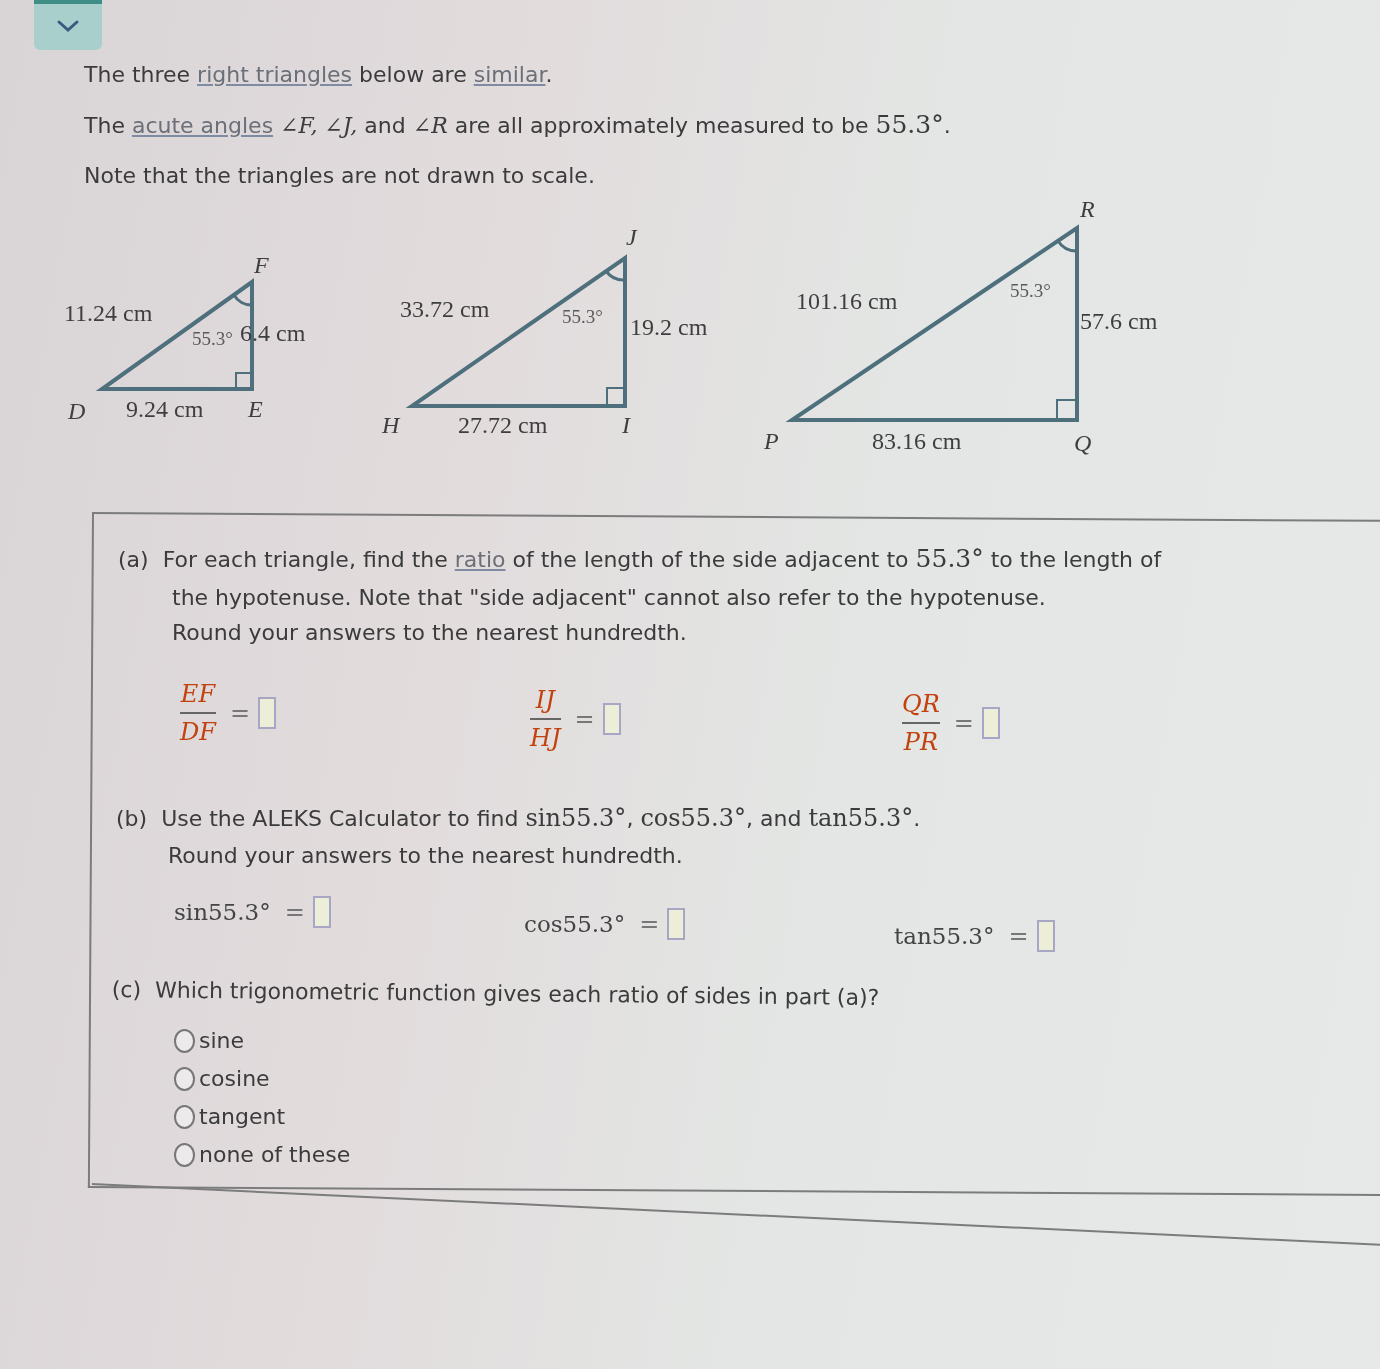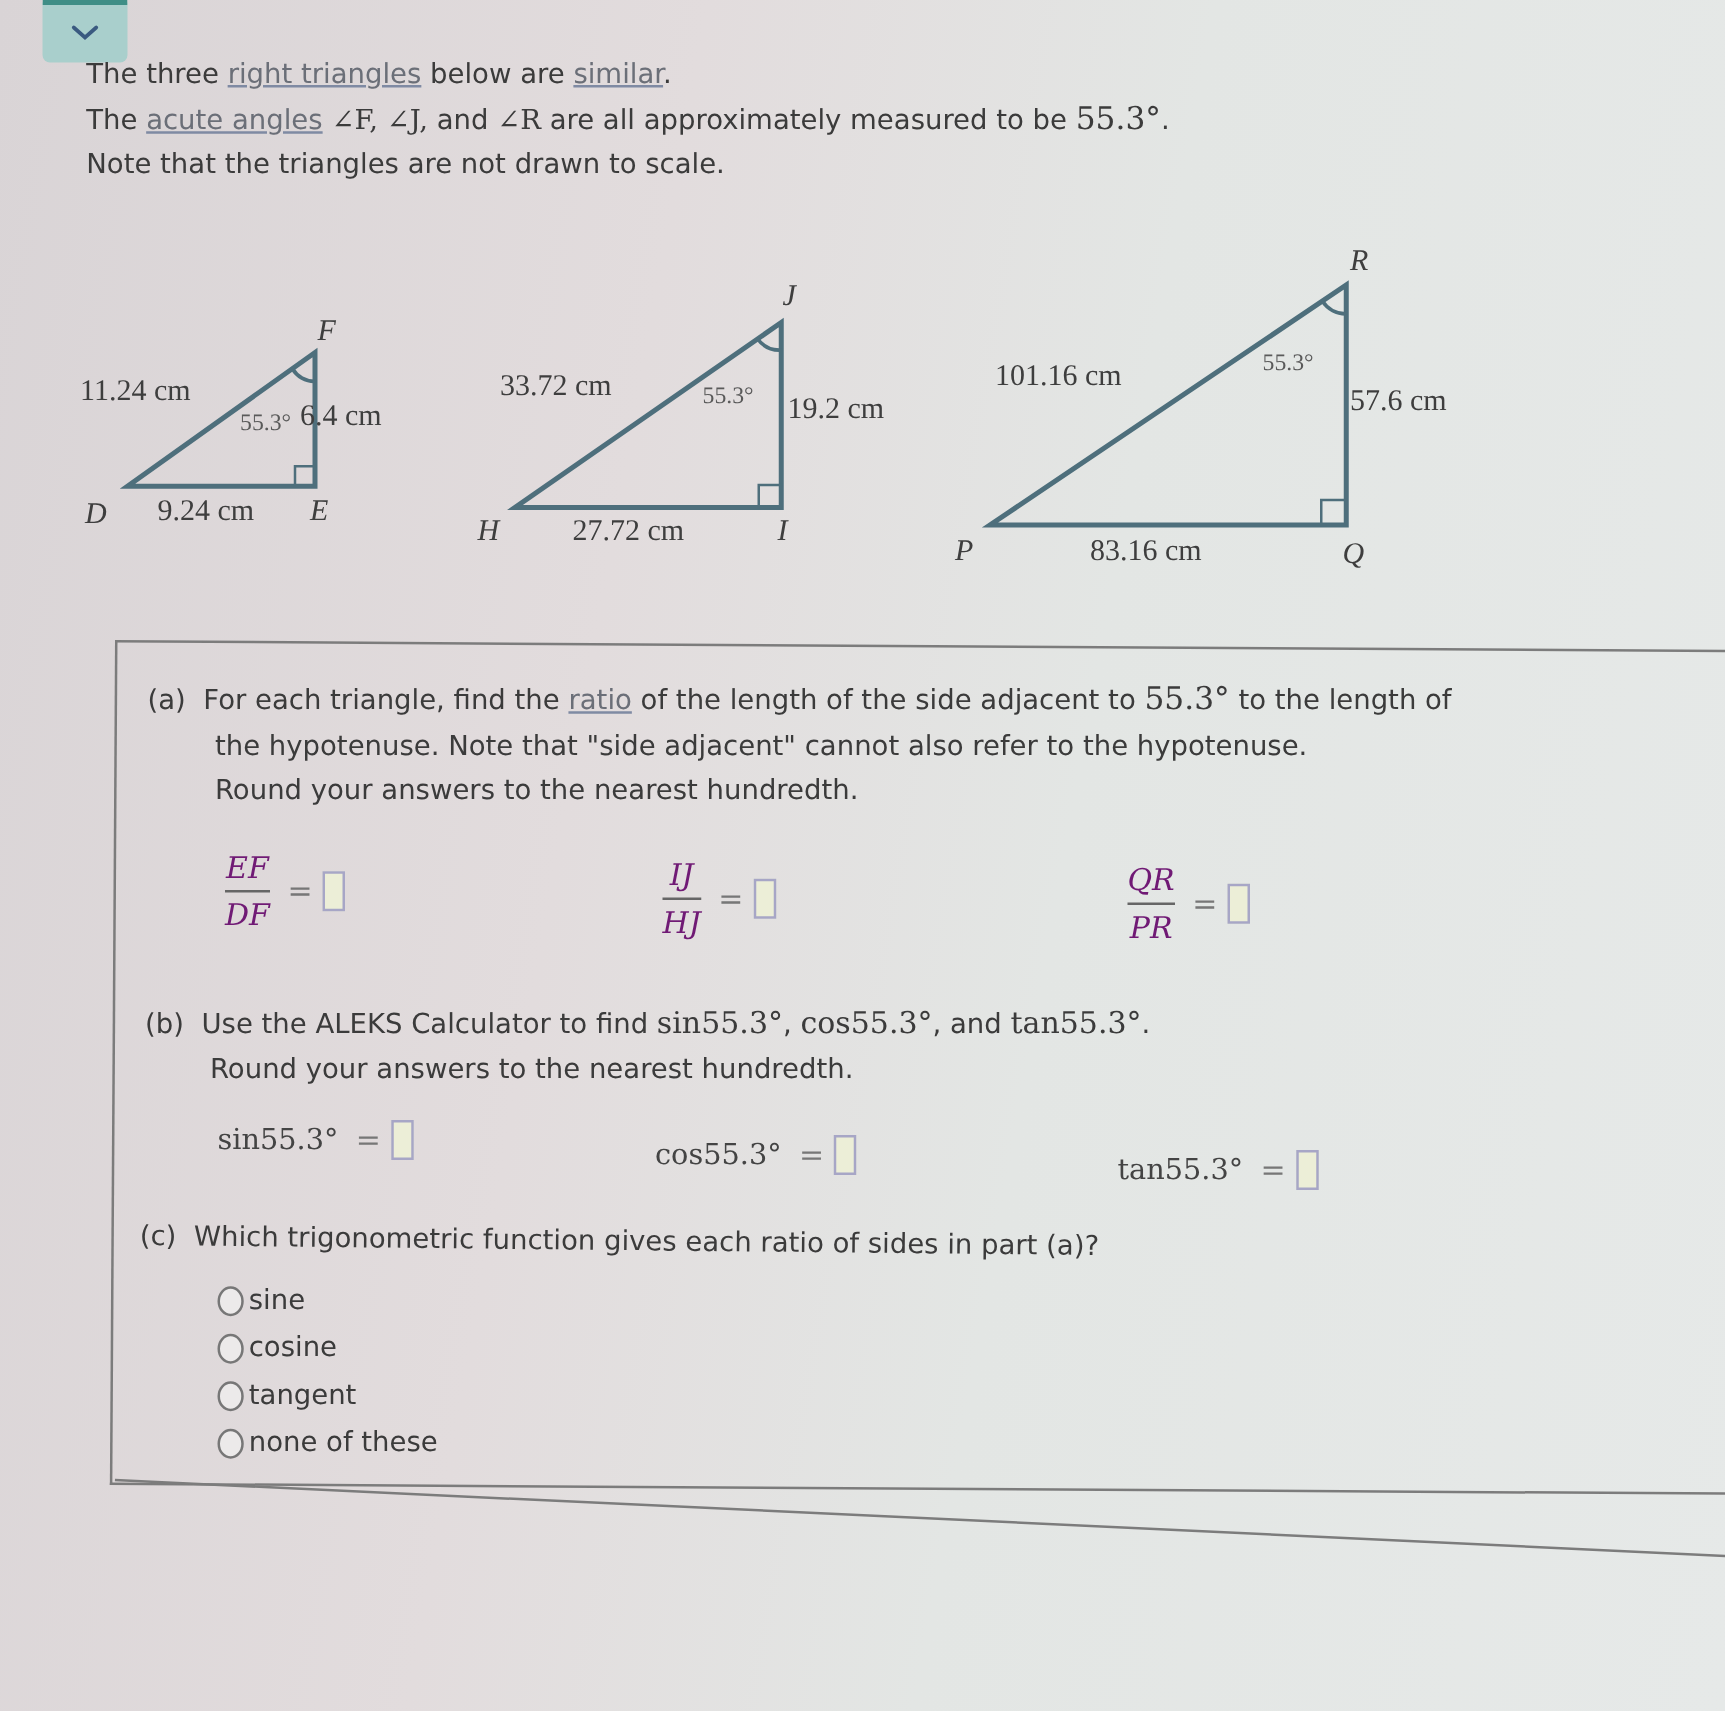--- a/index.html
+++ b/index.html
@@ -7,37 +7,37 @@
     width: 1380px; height: 1369px; overflow: hidden; position: relative;
     background: linear-gradient(100deg, #d9d4d6 0%, #e2dcdd 35%, #e3e6e4 60%, #e6e9e8 100%);
     font-family: "DejaVu Sans", sans-serif; color: #3b3b3b;
   }
   .collapse-btn {
     position: absolute; left: 34px; top: 0; width: 68px; height: 46px;
     background: #a9cfcc; border-radius: 0 0 6px 6px; border-top: 4px solid #3f8e86;
     display: flex; align-items: center; justify-content: center; cursor: pointer;
   }
   .intro { position: absolute; left: 68px; top: 42px; font-size: 22px; line-height: 34px; }
-  .intro p { margin: 1px; white-space: nowrap; }
+  .intro p { margin: 16px; white-space: nowrap; }
   .link { text-decoration: underline; text-decoration-color: #7f8aa3; color: #6b6f78; }
-  .math { font-family: "DejaVu Serif", serif; }
+  .math { font-family: "DejaVu Serif", serif; font-style: italic; }
   .num { font-family: "DejaVu Serif", serif; }
   .diagram { position: absolute; }
   .diagram svg { overflow: visible; }
   .lbl { position: absolute; font-family: "Liberation Serif", serif; font-size: 24px; color: #3e3e3e; white-space: nowrap; }
   .lbl.v { font-style: italic; }
   .lbl.ang { font-size: 19px; color: #5a5a5a; }
   .qbox {
     position: absolute; left: 92px; top: 512px; width: 1300px; height: 672px;
     border: 2px solid #7c7c7c; border-right: none; transform: rotate(0.35deg);
     transform-origin: left top;
   }
   .qtext { position: absolute; font-size: 22px; line-height: 36px; white-space: nowrap; }
   .frac { position: absolute; display: inline-flex; align-items: center; }
-  .frac .f { display: inline-flex; flex-direction: column; align-items: center; font-family: "DejaVu Serif", serif; font-style: italic; font-size: 24px; color: #701a75; }
+  .frac .f { display: inline-flex; flex-direction: column; align-items: center; font-family: "DejaVu Serif", serif; font-style: italic; font-size: 24px; color: #c2410c; }
   .frac .f .bar { width: 100%; height: 2px; background: #666; margin: 4px 0; }
   .eq { margin: 0 8px 0 14px; font-size: 24px; color: #777; }
   .ans-box {
     display: inline-block; width: 14px; height: 28px; border: 2px solid #a7a6c6;
     background: #eceed7; cursor: text;
   }
   .trig { position: absolute; display: inline-flex; align-items: center; font-family: "DejaVu Serif", serif; font-size: 23px; color: #444; white-space: nowrap; }
   .radio-row { position: absolute; left: 174px; display: flex; align-items: center; font-size: 22px; cursor: pointer; }
   .radio-circle { width: 17px; height: 20px; border: 2px solid #777; border-radius: 50%; margin-right: 4px; background: #eceaea; }
   .bottom-line { position: absolute; left: 92px; top: 1183px; width: 1300px; height: 2px; background: #7c7c7c; transform: rotate(2.7deg); transform-origin: left top; }

